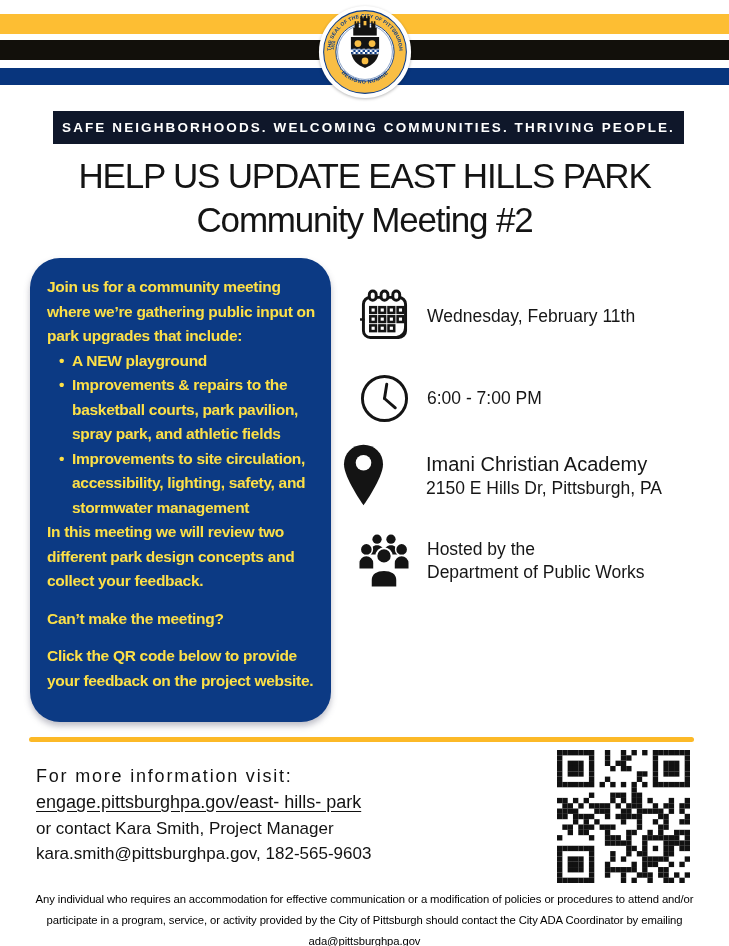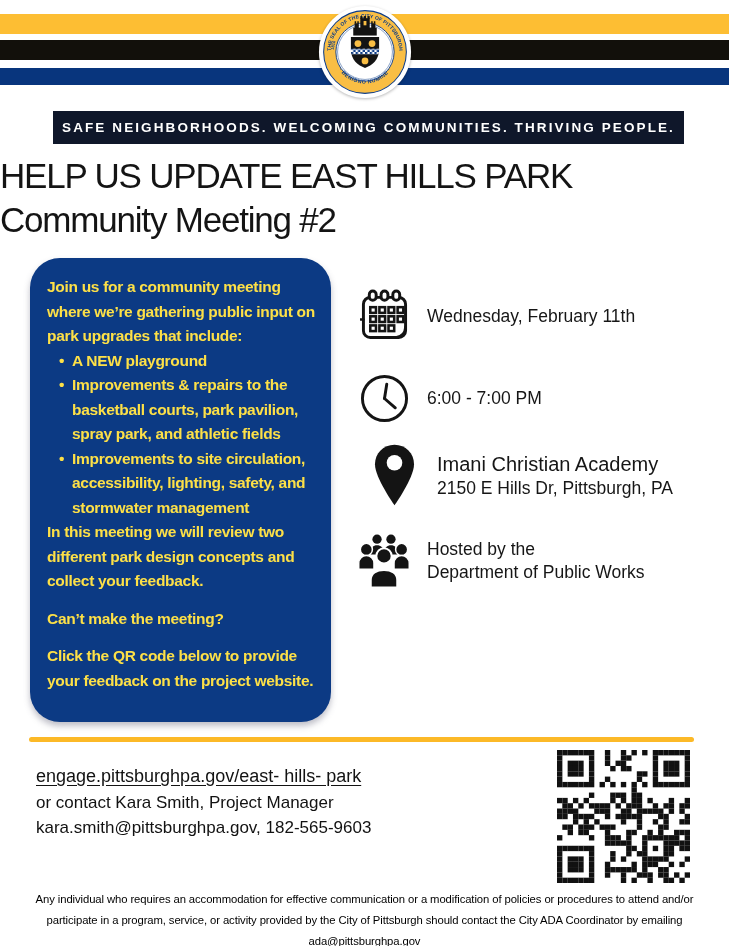--- a/index.html
+++ b/index.html
@@ -9,40 +9,40 @@
   .stripe-gold{top:14px;height:20px;background:#FDBE33;}
   .stripe-black{top:40px;height:20px;background:#12100B;}
   .stripe-blue{top:68px;height:17px;background:#08357D;}
   .seal{position:absolute;left:318px;top:5px;width:94px;height:94px;}
   .seal svg{filter:drop-shadow(0 1px 1.5px rgba(0,0,0,.28));}
 
   .banner{position:absolute;left:53px;top:111px;width:631px;height:33px;background:#0f172a;
           display:flex;align-items:center;justify-content:center;}
   .banner span{color:#ffffff;font-size:13.5px;letter-spacing:2.1px;font-weight:bold;white-space:nowrap;}
 
-  .title-block{position:absolute;left:0;right:0;top:154px;text-align:left;color:#141414;}
+  .title-block{position:absolute;left:0;right:0;top:154px;text-align:center;color:#141414;}
   .title-line{font-size:35px;letter-spacing:-1.2px;line-height:44px;font-weight:500;}
 
   .info-box{position:absolute;left:30px;top:258px;width:301px;height:464px;background:#0C3A84;
             border-radius:30px;box-sizing:border-box;padding:17px 13px 14px 17px;
             box-shadow:0 4px 6px rgba(110,110,130,.45);
             color:#fde047;font-weight:bold;font-size:15.5px;letter-spacing:-0.3px;line-height:24.5px;}
   .info-box p{margin:0;}
   .info-box p + p{margin-top:13px;}
   .info-box ul{margin:0;padding:0 0 0 12px;list-style:none;}
   .info-box li{position:relative;padding-left:13px;}
   .info-box li::before{content:"•";position:absolute;left:0;top:0;}
 
   .detail-row{position:absolute;display:flex;align-items:center;}
   .detail-icon{width:52px;flex-shrink:0;display:flex;align-items:center;justify-content:center;}
   .detail-text{margin-left:17px;color:#161616;font-size:17.5px;line-height:23px;}
   .detail-text .big{font-size:20px;line-height:26px;}
   .row-1{left:358px;top:288px;height:56px;text-align:right;}
   .row-2{left:358px;top:372px;height:52px;}
-  .row-3{left:368px;top:442px;height:66px;}
+  .row-3{left:337px;top:442px;height:66px;gap:20px;}
   .row-4{left:358px;top:531px;height:60px;}
 
   .gold-rule{position:absolute;left:29px;top:737px;width:665px;height:5px;border-radius:3px;background:#FCB927;}
 
   .more-info{position:absolute;left:36px;top:763px;color:#121212;}
   .more-info-label{font-size:18px;letter-spacing:1.8px;line-height:26px;}
   .more-info-link{font-size:18px;line-height:27px;text-decoration:underline;text-underline-offset:3px;color:#121212;display:inline-block;}
   .more-info-contact{font-size:17px;line-height:25px;}
 
   .qr{position:absolute;left:557px;top:750px;width:133px;height:133px;background:#ffffff;}
@@ -205,20 +205,21 @@
     </div>
     <div class="detail-text">
       <div>Hosted by the</div>
       <div>Department of Public Works</div>
     </div>
   </div>
 
   <div class="gold-rule"></div>
 
   <div class="more-info">
+    <div class="more-info-label">For more information visit:</div>
     <a class="more-info-link" href="#">engage.pittsburghpa.gov/east- hills- park</a>
     <div class="more-info-contact">or contact Kara Smith, Project Manager</div>
     <div class="more-info-contact">kara.smith@pittsburghpa.gov, 182-565-9603</div>
   </div>
 
   <div class="qr"><svg width="133" height="133">
         <rect x="0.00" y="0.00" width="5.37" height="5.37" fill="#111111"></rect>
         <rect x="5.32" y="0.00" width="5.37" height="5.37" fill="#111111"></rect>
         <rect x="10.64" y="0.00" width="5.37" height="5.37" fill="#111111"></rect>
         <rect x="15.96" y="0.00" width="5.37" height="5.37" fill="#111111"></rect>

